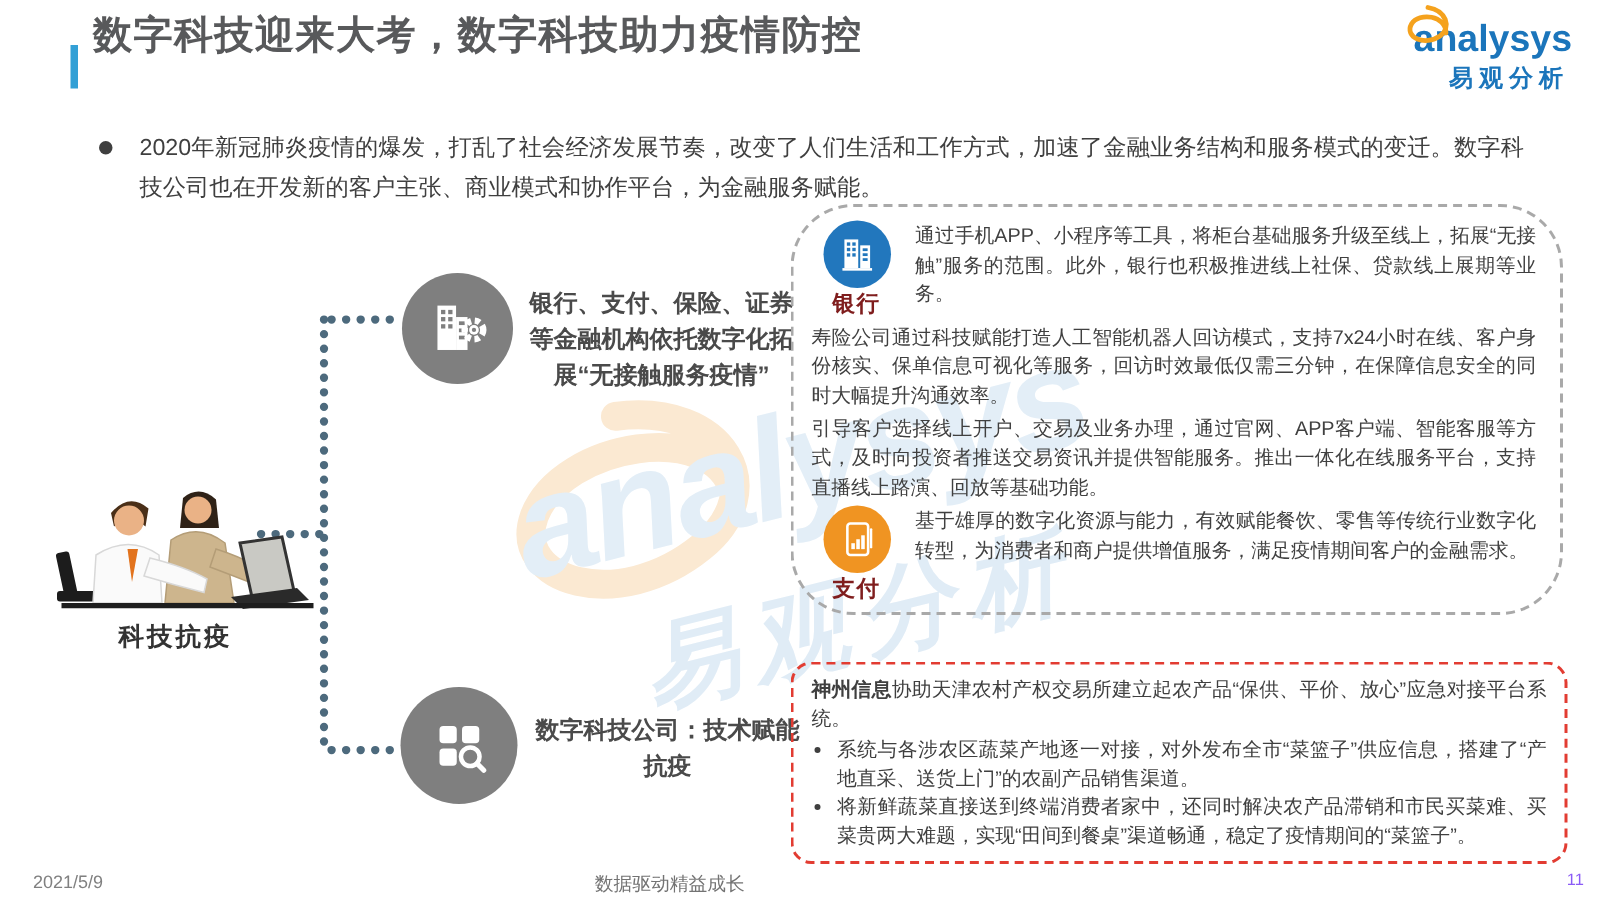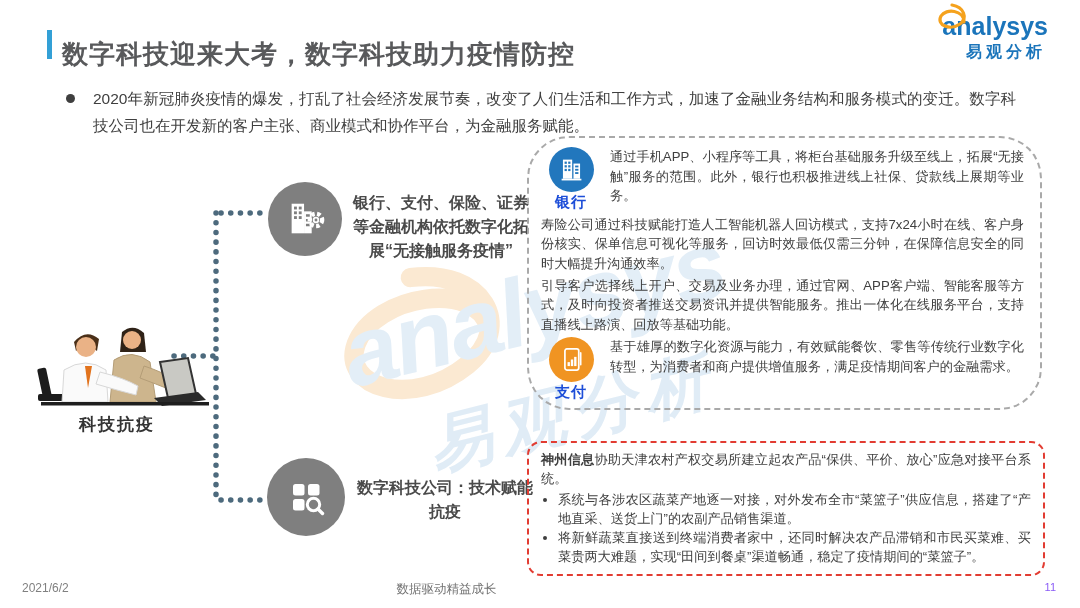--- a/index.html
+++ b/index.html
@@ -11,21 +11,21 @@
   .watermark{position:absolute;left:295px;top:235px;width:500px;height:280px;z-index:0;
              transform:rotate(-14deg);pointer-events:none;}
   .wm-word{position:absolute;left:60px;top:18px;font-size:96px;font-weight:bold;font-style:italic;
            color:#e3eef7;letter-spacing:-2px;}
   .wm-cn{position:absolute;left:120px;top:140px;font-size:64px;font-weight:bold;font-style:italic;
          color:#e0ecf6;letter-spacing:10px;}
   .wm-swirl{position:absolute;left:0;top:0;}
 
   
   .accent-bar{position:absolute;left:47px;top:30px;width:5px;height:29px;background:#33a0d6;}
-  .title{position:absolute;left:62px;top:37px;margin:0;font-size:26px;font-weight:bold;color:#58595b;
+  .title{position:absolute;left:62px;top:6px;margin:0;font-size:26px;font-weight:bold;color:#58595b;
          letter-spacing:1px;}
 
   
   .logo{position:absolute;left:928px;top:12px;width:120px;text-align:right;}
   .logo-word-wrap{position:relative;display:inline-block;}
   .logo-word{font-size:25px;font-weight:bold;color:#1b75bb;letter-spacing:0;position:relative;z-index:1;}
   .logo-swirl{position:absolute;left:-12px;top:-12px;z-index:2;}
   .logo-cn{font-size:16px;font-weight:bold;color:#1b75bb;letter-spacing:4px;margin-top:1px;padding-right:2px;}
 
   
@@ -55,21 +55,21 @@
   .panel{position:absolute;left:527px;top:136px;width:515px;height:274px;box-sizing:border-box;
          border:2px dashed #a9a9a9;border-radius:42px;padding:9px 16px 6px 12px;
          display:flex;flex-direction:column;justify-content:space-between;background:transparent;}
   .f-row{display:flex;gap:9px;align-items:flex-start;}
   .f-icon-col{flex:0 0 60px;text-align:center;}
   .f-circle{display:flex;align-items:center;justify-content:center;width:45px;height:45px;
             border-radius:50%;margin:0 auto;}
   .f-circle.blue{background:#2277bd;}
   .f-circle.gold{background:#f0b12d;}
   .f-circle.orange{background:#f09422;}
-  .f-label{font-size:15px;font-weight:bold;color:#1d4ed8;margin-top:1px;letter-spacing:1px;}
+  .f-label{font-size:15px;font-weight:bold;color:#7f1d1d;margin-top:1px;letter-spacing:1px;}
   .f-text{margin:0;flex:1;font-size:13.2px;line-height:1.48;color:#404040;text-align:justify;}
 
   
   .case-box{position:absolute;left:527px;top:441px;width:518px;box-sizing:border-box;
             border:2px dashed #e23c32;border-radius:14px;padding:7px 12px 8px 12px;
             font-size:13.2px;line-height:1.44;color:#3f3f3f;}
   .case-intro{margin:0;text-align:justify;}
   .case-intro b{font-weight:bold;}
   .case-box ul{margin:2px 0 0 0;padding-left:17px;}
   .case-box li{margin:0;text-align:justify;}
@@ -220,17 +220,17 @@
   </div>
 
   <div class="case-box layer">
     <p class="case-intro"><b>神州信息</b><span>协助天津农村产权交易所建立起农产品“保供、平价、放心”应急对接平台系统。</span></p>
     <ul>
       <li>系统与各涉农区蔬菜产地逐一对接，对外发布全市“菜篮子”供应信息，搭建了“产地直采、送货上门”的农副产品销售渠道。</li>
       <li>将新鲜蔬菜直接送到终端消费者家中，还同时解决农产品滞销和市民买菜难、买菜贵两大难题，实现“田间到餐桌”渠道畅通，稳定了疫情期间的“菜篮子”。</li>
     </ul>
   </div>
 
-  <div class="footer-date layer">2021/6/2</div>
+  <div class="footer-date layer">2021/5/9</div>
   <div class="footer-slogan layer">数据驱动精益成长</div>
   <div class="footer-page layer">11</div>
 
 </div>
 
 </body></html>

